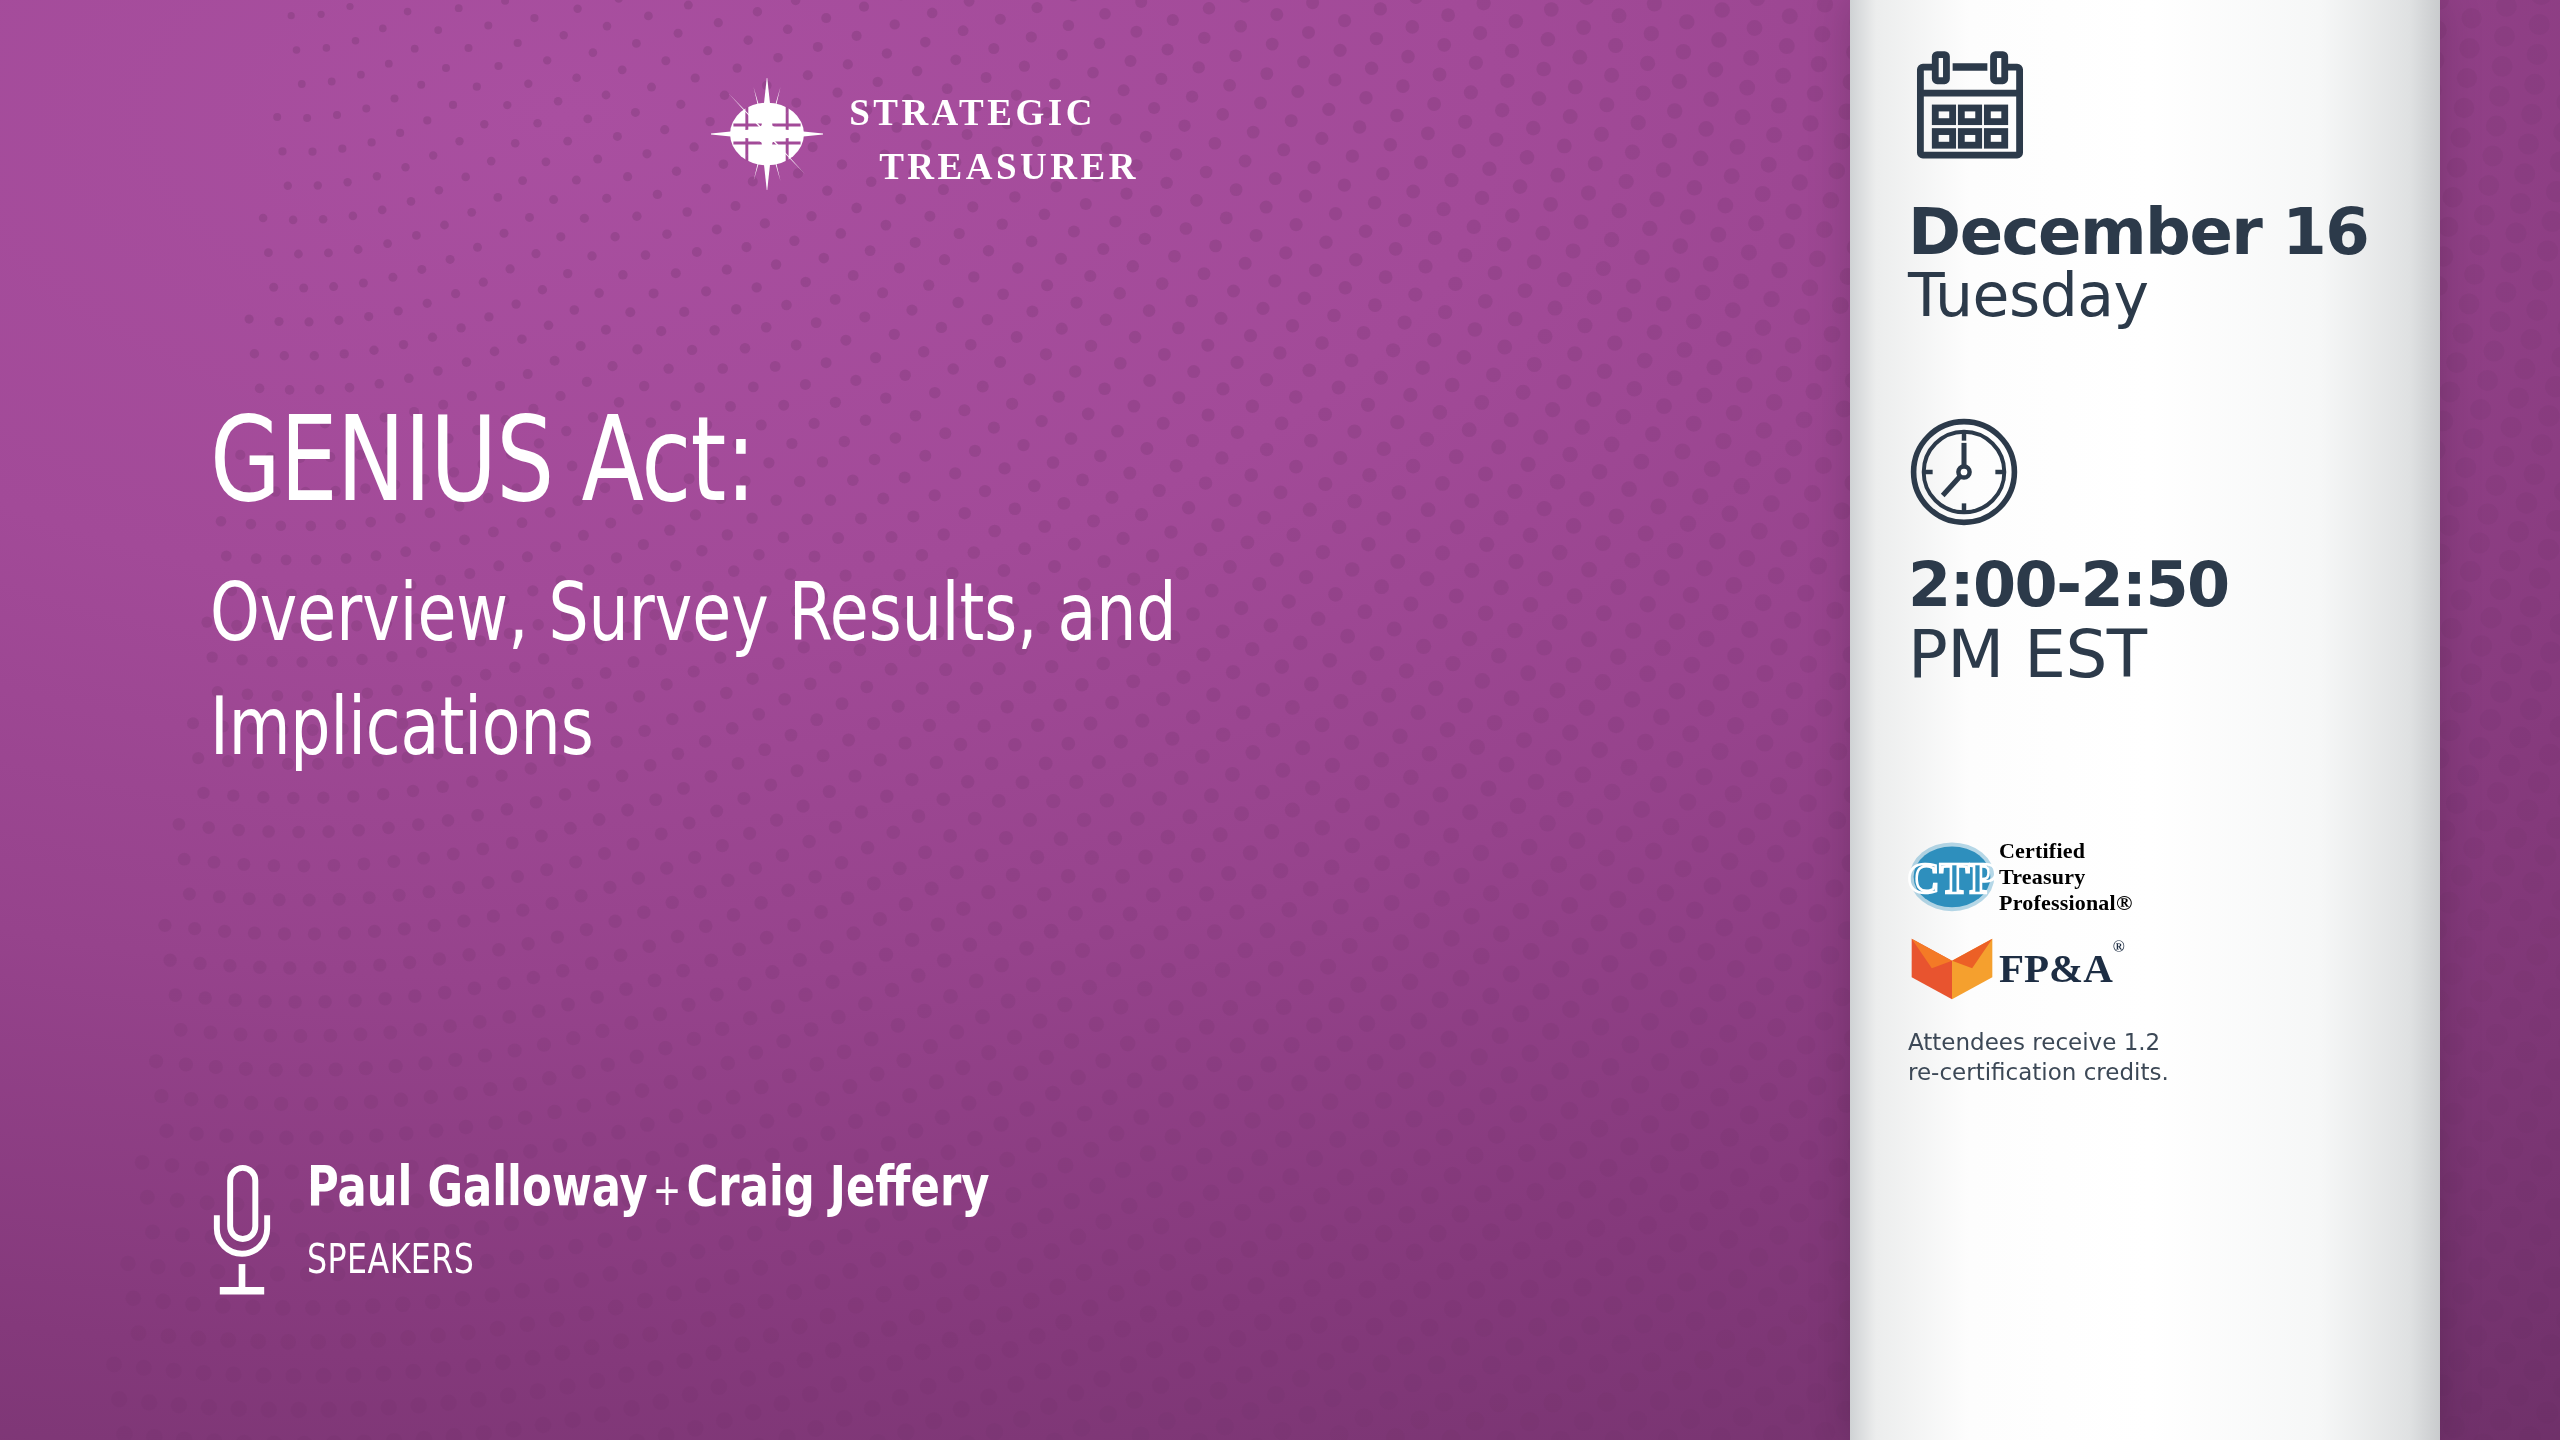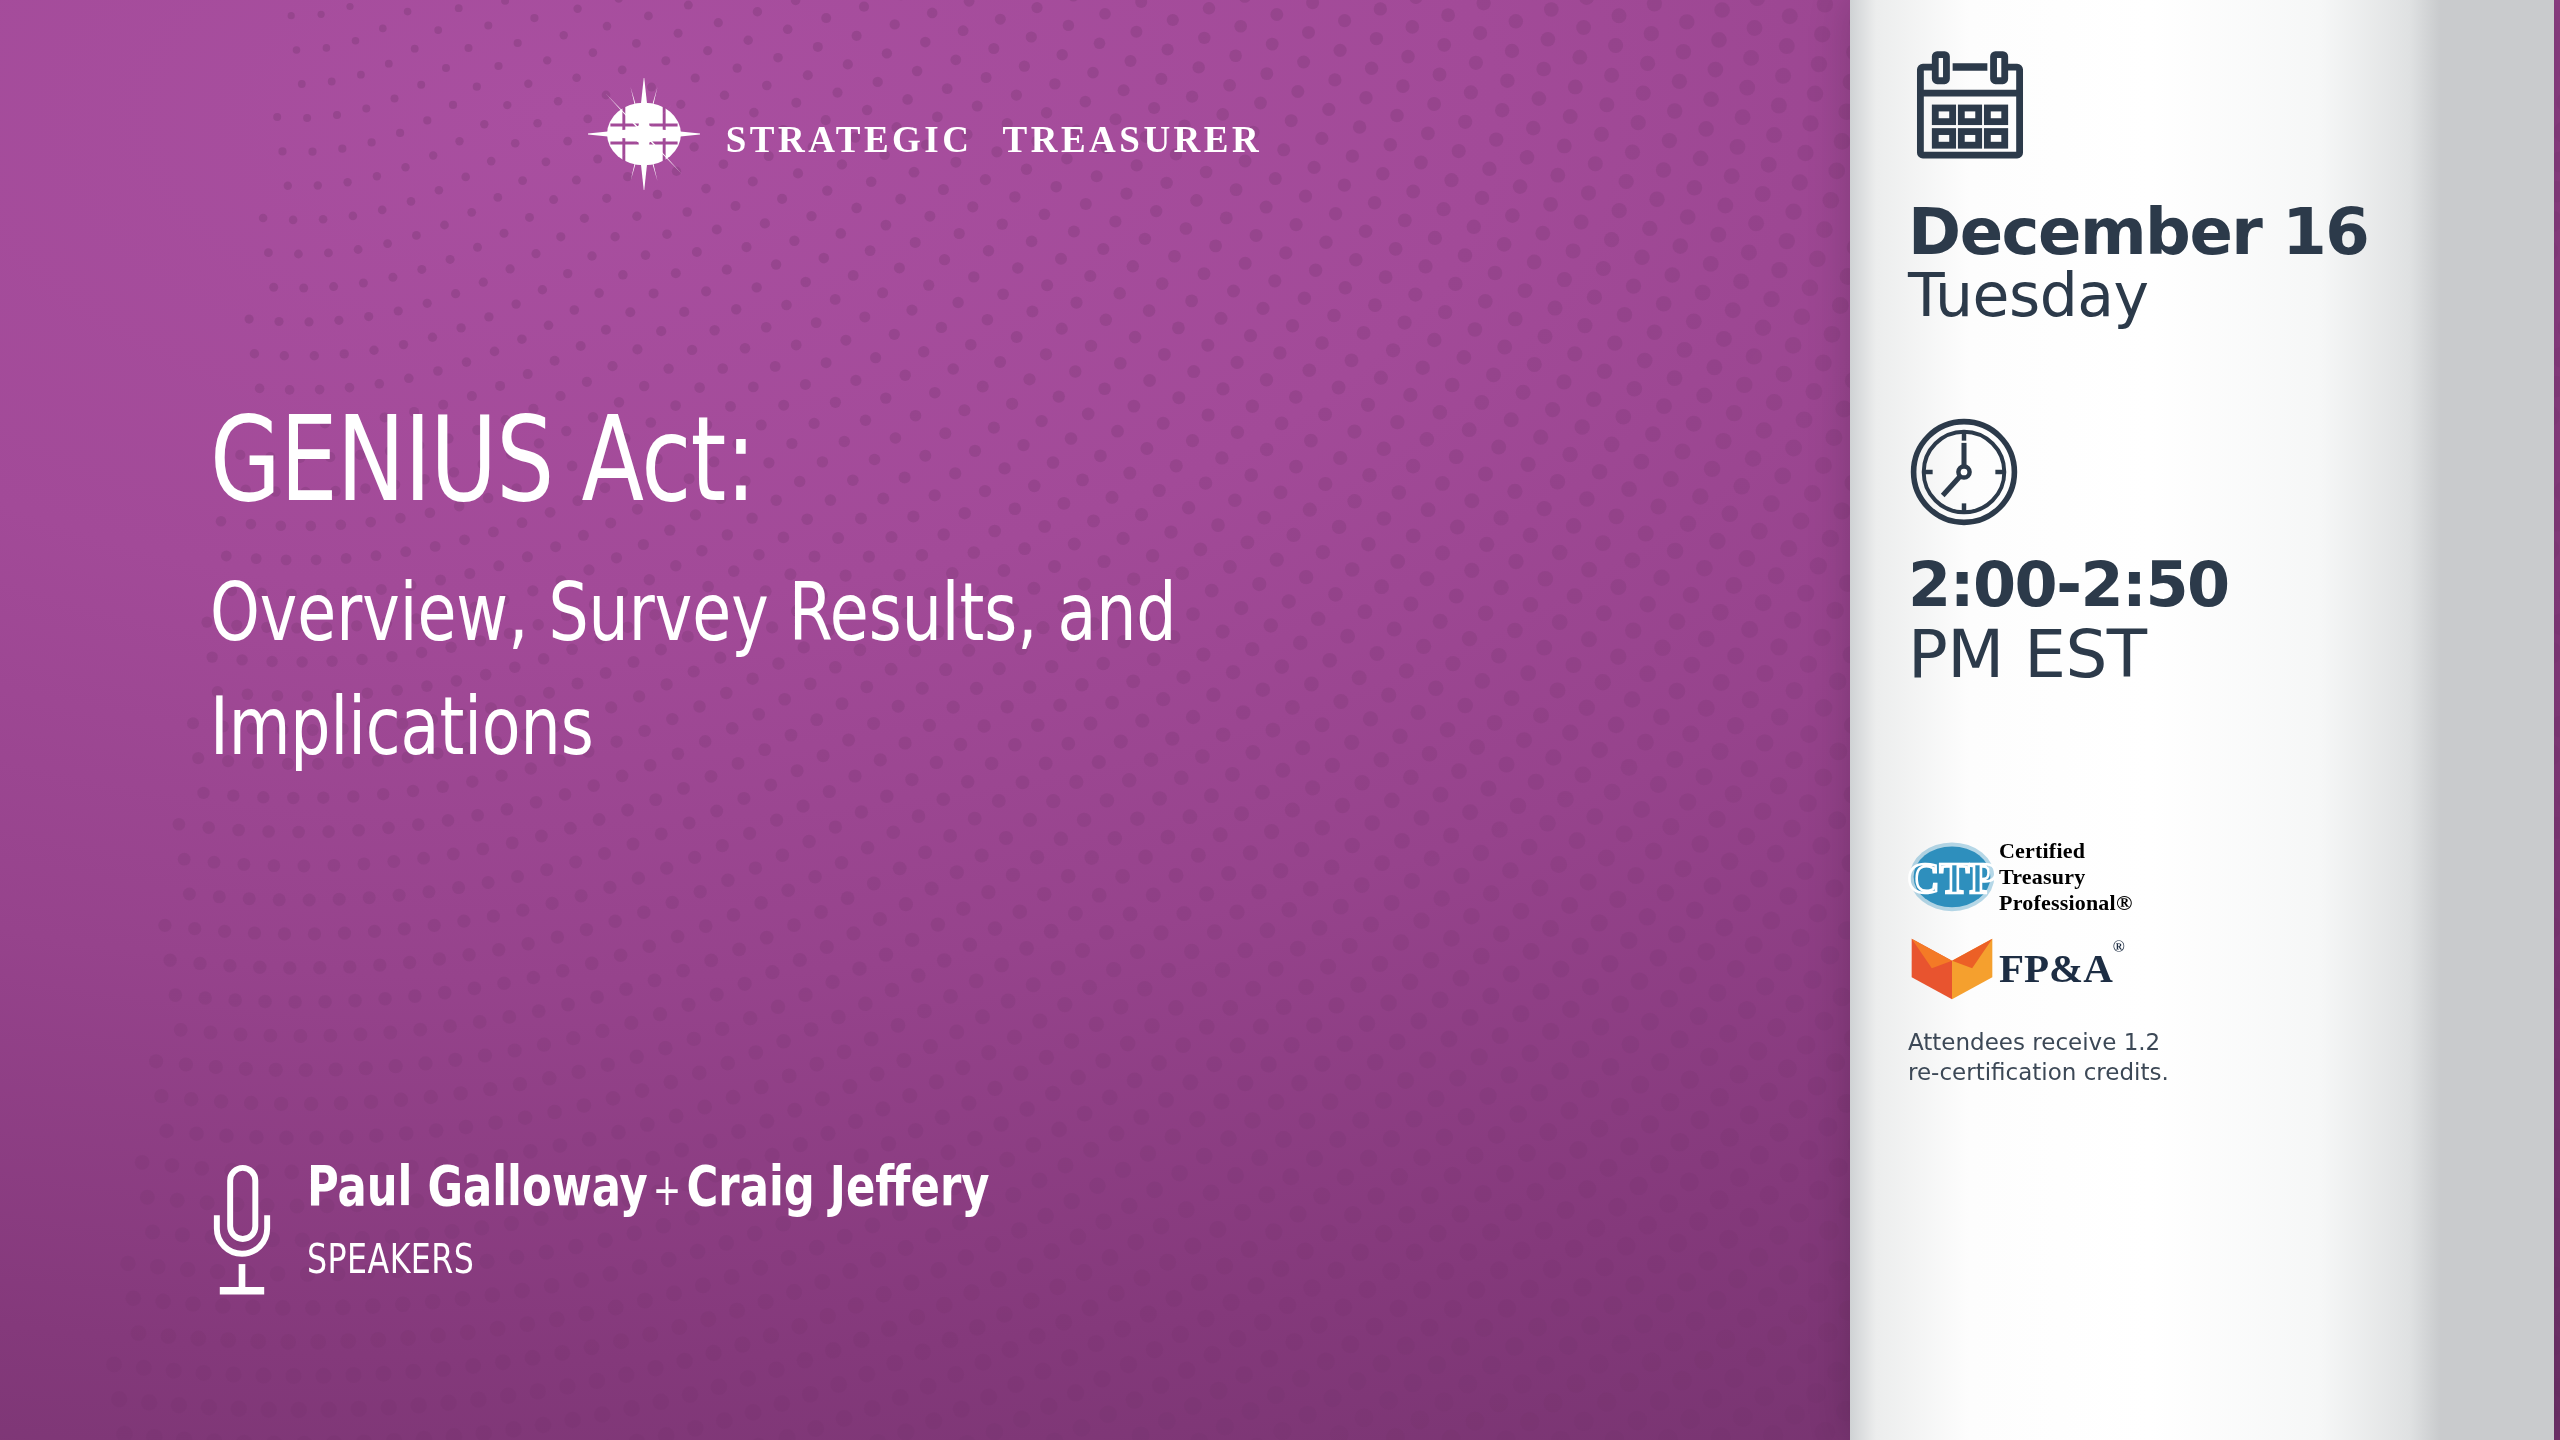--- a/index.html
+++ b/index.html
@@ -17,21 +17,21 @@
   .dots svg{ width:100%; height:100%; display:block; }
 
   
   .left{ position:absolute; left:0; top:0; width:1850px; height:1440px; }
 
   .logo-wrap{
     position:absolute; left:0; top:78px; width:1850px;
     display:flex; align-items:center; justify-content:center; gap:26px;
   }
   .logo-mark{ width:112px; height:112px; flex:0 0 auto; }
-  .logo-text{ display:flex; align-items:flex-start; }
+  .logo-text{ display:flex; flex-direction:column; align-items:flex-start; }
   .logo-l1, .logo-l2{
     font-family:"Liberation Serif", serif;
     color:#ffffff; font-weight:700;
     font-variant:small-caps; text-transform:lowercase;
     letter-spacing:3.5px; line-height:1.02;
   }
   .logo-l1{ font-size:53px; }
   .logo-l2{ font-size:53px; margin-left:30px; }
 
   .title-block{ position:absolute; left:210px; top:400px; width:1560px; }
@@ -62,21 +62,21 @@
   }
   .spk-names .plus{ font-weight:400; font-size:44px; padding:0 6px; }
   .spk-label{
     font-family:"DejaVu Sans Condensed","Liberation Sans Narrow","Liberation Sans", sans-serif;
     font-size:40px; font-weight:400; color:#fff; letter-spacing:0.5px;
     margin-top:18px; transform:scaleX(0.88); transform-origin:left center;
   }
 
   
   .card{
-    position:absolute; left:1850px; top:0; width:704px; height:1440px;
+    position:absolute; left:1850px; top:0; width:590px; height:1440px;
     background:
       linear-gradient(to right, #cfd2d4 0px, #eceded 26px, #fdfdfd 120px, #ffffff 300px, #f6f7f7 470px, #dfe1e2 560px, #c9cbcd 590px);
     box-shadow:0 0 40px rgba(0,0,0,.18);
   }
   .card-inner{ position:absolute; left:58px; top:0; width:470px; height:1440px; }
 
   .cal-icon{ margin-top:46px; width:124px; height:124px; display:block; }
   .date-big{
     font-family:"DejaVu Sans","Liberation Sans", sans-serif;
     font-size:64px; font-weight:700; color:#2c3a4a; line-height:1.0;

